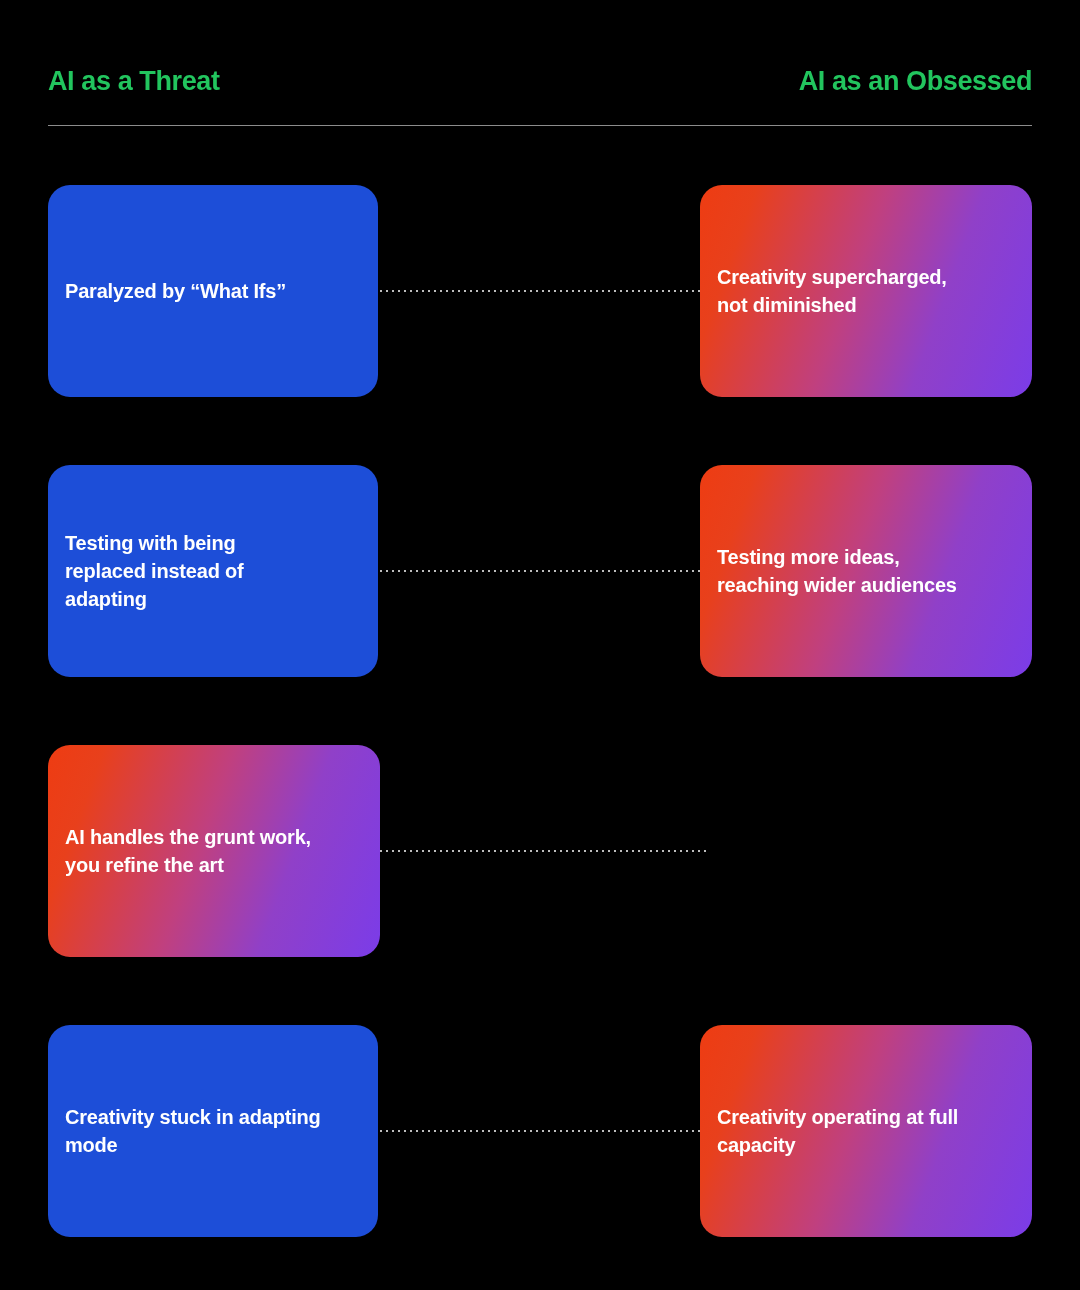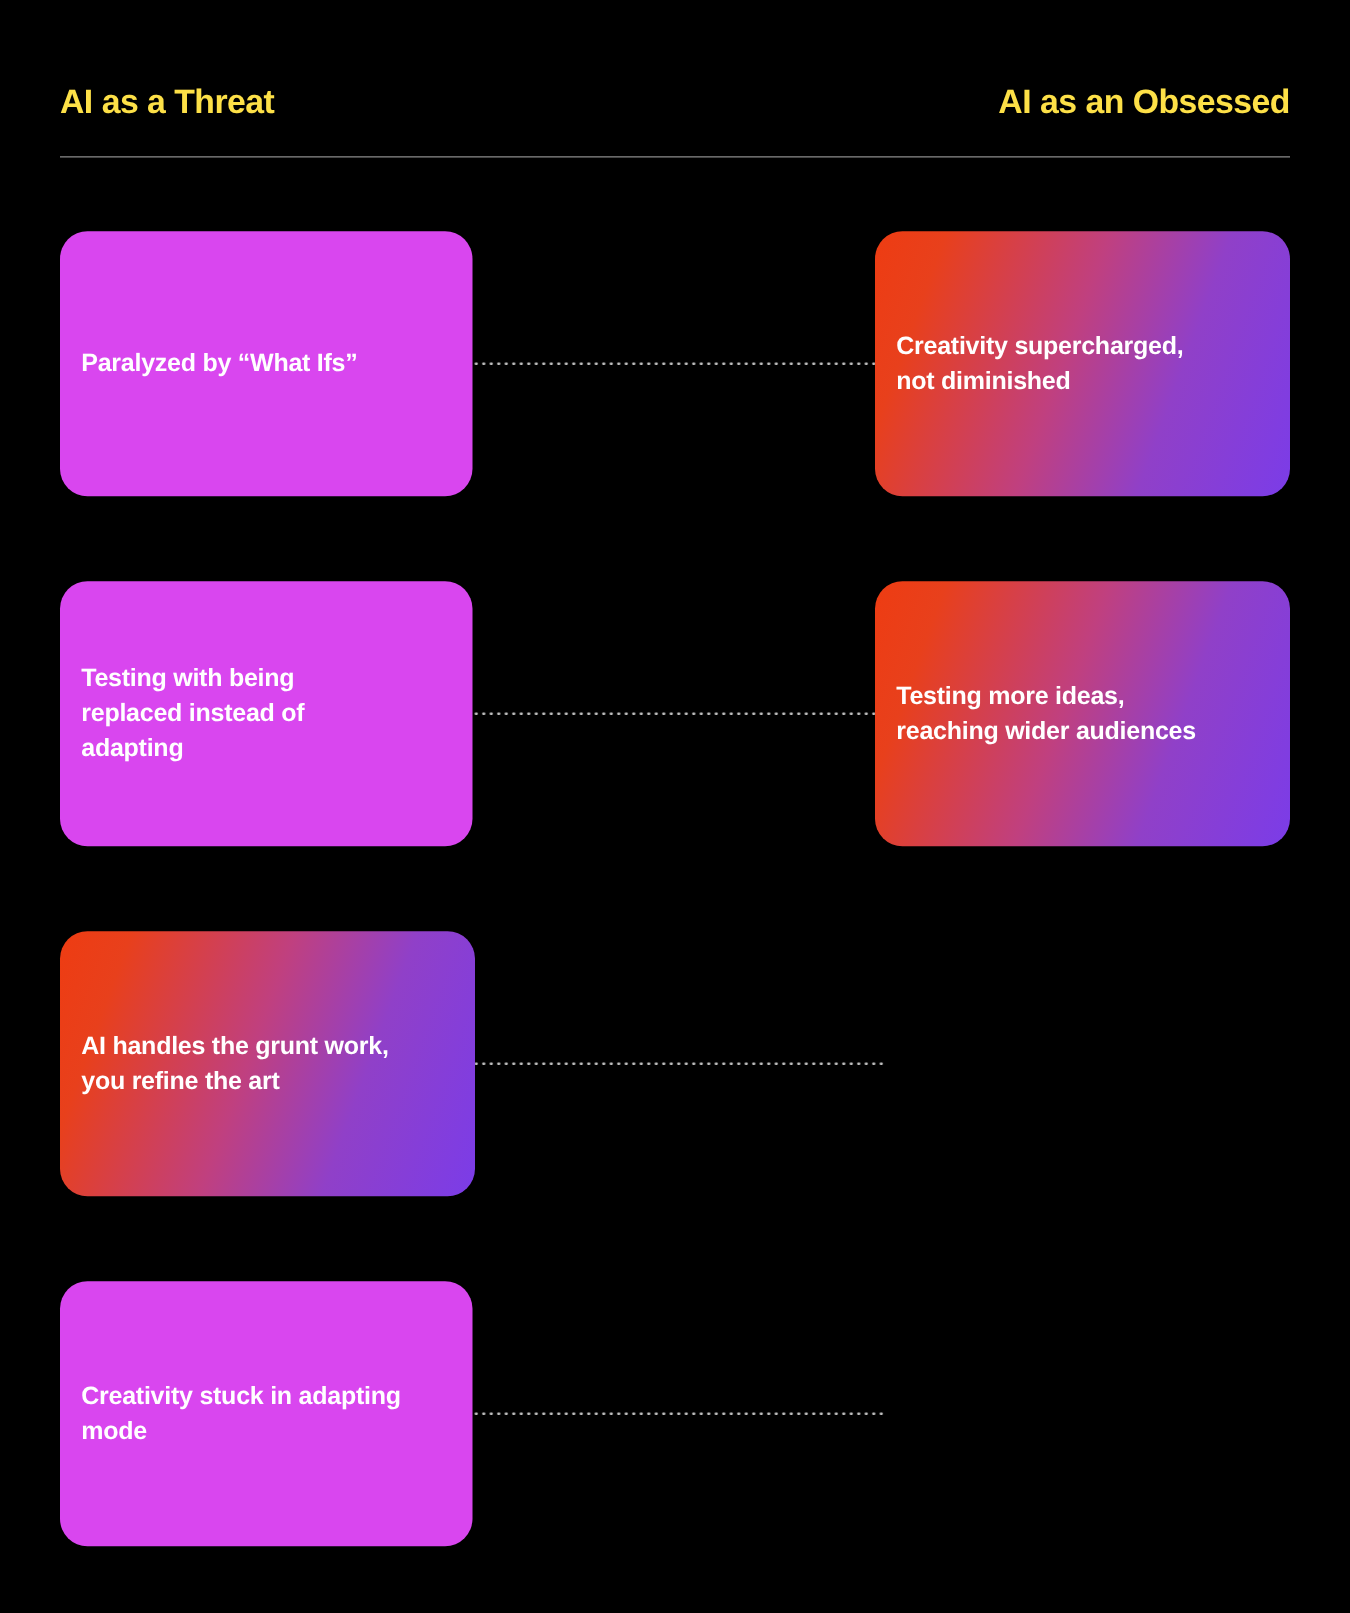--- a/index.html
+++ b/index.html
@@ -19,21 +19,21 @@
   
   .header {
     position:relative;
     height:125px;
     display:flex;
     align-items:flex-end;
     justify-content:space-between;
     padding-bottom:30px;
   }
   .header-title {
-    color:#fde047;
+    color:#22c55e;
     font-size:27px;
     font-weight:bold;
     letter-spacing:-0.4px;
     line-height:1;
     white-space:nowrap;
   }
   .divider {
     position:absolute;
     left:48px; right:48px;
     top:125px;
@@ -61,21 +61,21 @@
     width:330px;
     height:212px;
     border-radius:22px;
     display:flex;
     align-items:center;
     padding:0 17px;
     position:relative;
     z-index:2;
   }
   .card-threat {
-    background:#d946ef;
+    background:#1d4ed8;
   }
   .card-amplifier {
     width:332px;
     background:linear-gradient(110deg, #ee3c12 0%, #e8401c 14%, #c0407f 46%, #9040c8 70%, #7b3ce8 100%);
   }
   .card-text {
     color:#ffffff;
     font-size:20px;
     font-weight:bold;
     line-height:28px;
@@ -142,16 +142,20 @@
 you refine the art</div>
       </div>
     </div>
 
     <div class="row">
       <div class="card card-threat">
         <div class="card-text">Creativity stuck in adapting
 mode</div>
       </div>
       <div class="connector"></div>
+      <div class="card card-amplifier">
+        <div class="card-text">Creativity operating at full
+capacity</div>
+      </div>
     </div>
 
   </div>
 </div>
 
 </body></html>

